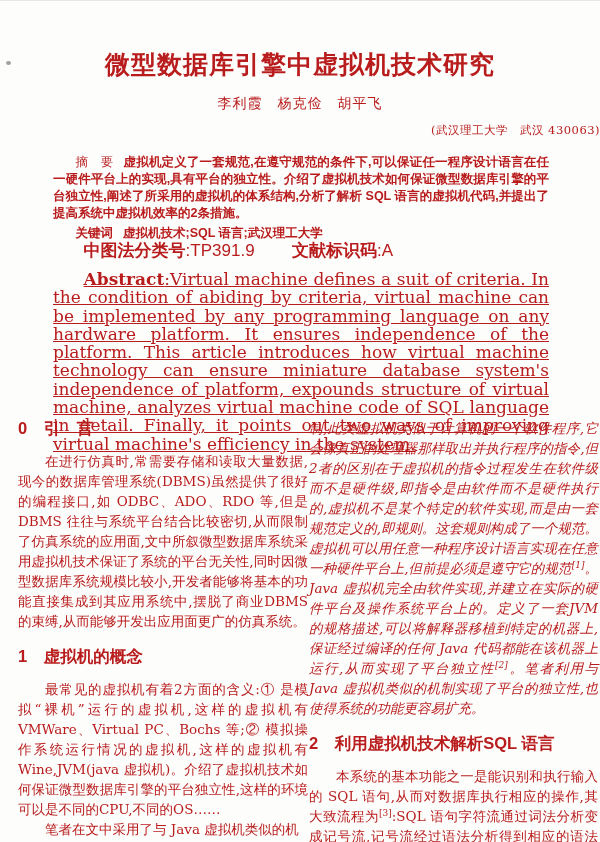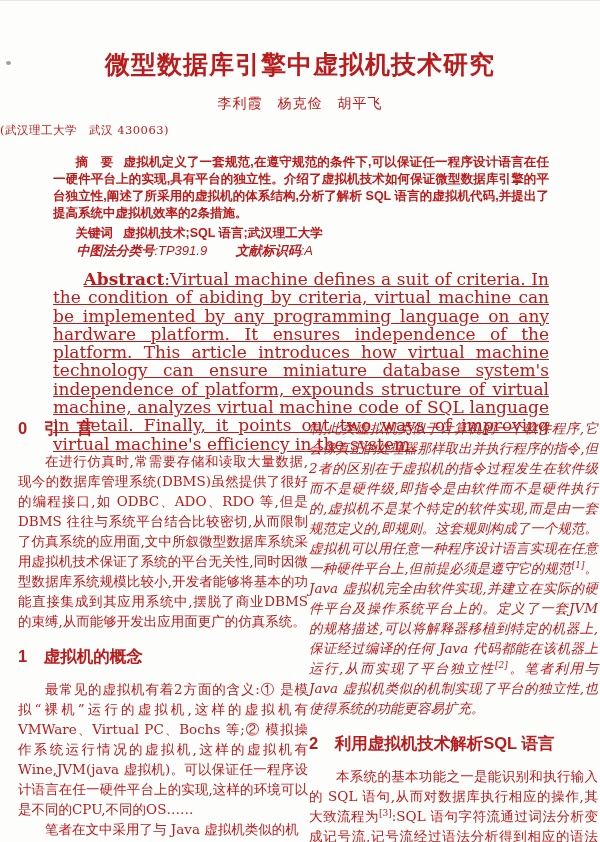--- a/index.html
+++ b/index.html
@@ -20,43 +20,42 @@
     font-weight:bold;font-size:25px;letter-spacing:1px;
   }
   .authors{
     position:absolute;top:94px;left:0;right:0;
     text-align:center;font-size:14px;
     font-family:"Liberation Sans","DejaVu Sans",sans-serif;
     letter-spacing:1px;
   }
   .affiliation{
     position:absolute;top:122px;left:0;right:0;
-    text-align:left;font-size:11.5px;letter-spacing:.5px;
+    text-align:right;font-size:11.5px;letter-spacing:.5px;
   }
   .frontmatter{
     position:absolute;top:153px;left:53px;width:496px;
   }
   .abs-cn{
     margin:0;font-size:12.5px;line-height:17px;
     text-align:justify;text-indent:1.8em;
     font-weight:600;
     font-family:"Liberation Sans","DejaVu Sans",sans-serif;
   }
-  .abs-cn .lbl{font-weight:bold;margin-right:.8em;}
+  .abs-cn .lbl{font-weight:normal;margin-right:.8em;}
   .kw-cn{
     margin:3px 0 0 0;font-size:12.5px;line-height:17px;
     text-indent:1.8em;font-weight:bold;
     font-family:"Liberation Sans","DejaVu Sans",sans-serif;
   }
   .kw-cn .lbl{margin-right:.8em;}
   .clc{
-    margin:0;font-size:13px;line-height:17px;
+    margin:0;font-size:17px;line-height:17px;
     text-indent:1.8em;
     font-family:"Liberation Sans","DejaVu Sans",sans-serif;
-    font-style:italic;
   }
   .clc b{font-weight:bold;}
   .clc .gap{display:inline-block;width:2.2em;}
   .abs-en{
     margin:11px 0 0 0;font-size:17px;line-height:18.3px;
     text-align:justify;text-indent:1.8em;text-decoration:underline;
   }
   .abs-en .lbl{font-weight:bold;}
   .kw-en{
     margin:0;font-size:12.5px;line-height:18.3px;text-indent:1.8em;
@@ -101,21 +100,21 @@
     <p class="clc"><b>中图法分类号</b><span>:TP391.9</span><span class="gap"></span><b>文献标识码</b><span>:A</span></p>
 
     <p class="abs-en"><span class="lbl">Abstract</span><span>:Virtual machine defines a suit of criteria. In the condition of abiding by criteria, virtual machine can be implemented by any programming language on any hardware platform. It ensures independence of the platform. This article introduces how virtual machine technology can ensure miniature database system's independence of platform, expounds structure of virtual machine, analyzes virtual machine code of SQL language in detail. Finally, it points out two ways of improving virtual machine's efficiency in the system.</span></p>
 
   </div>
 
   <div class="col col-left">
     <h2 class="sec-h">0　引　言</h2>
     <p>在进行仿真时,常需要存储和读取大量数据,现今的数据库管理系统(DBMS)虽然提供了很好的编程接口,如 ODBC、ADO、RDO 等,但是DBMS 往往与系统平台结合比较密切,从而限制了仿真系统的应用面,文中所叙微型数据库系统采用虚拟机技术保证了系统的平台无关性,同时因微型数据库系统规模比较小,开发者能够将基本的功能直接集成到其应用系统中,摆脱了商业DBMS 的束缚,从而能够开发出应用面更广的仿真系统。</p>
     <h2 class="sec-h mid">1　虚拟机的概念</h2>
-    <p>最常见的虚拟机有着2方面的含义:① 是模拟“裸机”运行的虚拟机,这样的虚拟机有VMWare、Virtual PC、Bochs 等;② 模拟操作系统运行情况的虚拟机,这样的虚拟机有 Wine,JVM(java 虚拟机)。可以保证任一程序设计语言在任一硬件平台上的实现,这样的环境可以是不同的CPU,不同的OS……</p>
+    <p>最常见的虚拟机有着2方面的含义:① 是模拟“裸机”运行的虚拟机,这样的虚拟机有VMWare、Virtual PC、Bochs 等;② 模拟操作系统运行情况的虚拟机,这样的虚拟机有 Wine,JVM(java 虚拟机)。介绍了虚拟机技术如何保证微型数据库引擎的平台独立性,这样的环境可以是不同的CPU,不同的OS……</p>
     <p>笔者在文中采用了与 Java 虚拟机类似的机</p>
   </div>
 
   <div class="col col-right">
     <p class="noindent"><span>制,此类虚拟机类似于计算机的一个软件程序,它会像真正的处理器那样取出并执行程序的指令,但2者的区别在于虚拟机的指令过程发生在软件级而不是硬件级,即指令是由软件而不是硬件执行的,虚拟机不是某个特定的软件实现,而是由一套规范定义的,即规则。这套规则构成了一个规范。虚拟机可以用任意一种程序设计语言实现在任意一种硬件平台上,但前提必须是遵守它的规范</span><sup>[1]</sup><span>。Java 虚拟机完全由软件实现,并建立在实际的硬件平台及操作系统平台上的。定义了一套JVM 的规格描述,可以将解释器移植到特定的机器上,保证经过编译的任何 Java 代码都能在该机器上运行,从而实现了平台独立性</span><sup>[2]</sup><span>。笔者利用与Java 虚拟机类似的机制实现了平台的独立性,也使得系统的功能更容易扩充。</span></p>
     <h2 class="sec-h mid">2　利用虚拟机技术解析SQL 语言</h2>
     <p><span>本系统的基本功能之一是能识别和执行输入的 SQL 语句,从而对数据库执行相应的操作,其大致流程为</span><sup>[3]</sup><span>:SQL 语句字符流通过词法分析变成记号流,记号流经过语法分析得到相应的语法树,此语法树通过语义分析得到正确的语法树,再</span></p>
   </div>
 </div>
 

